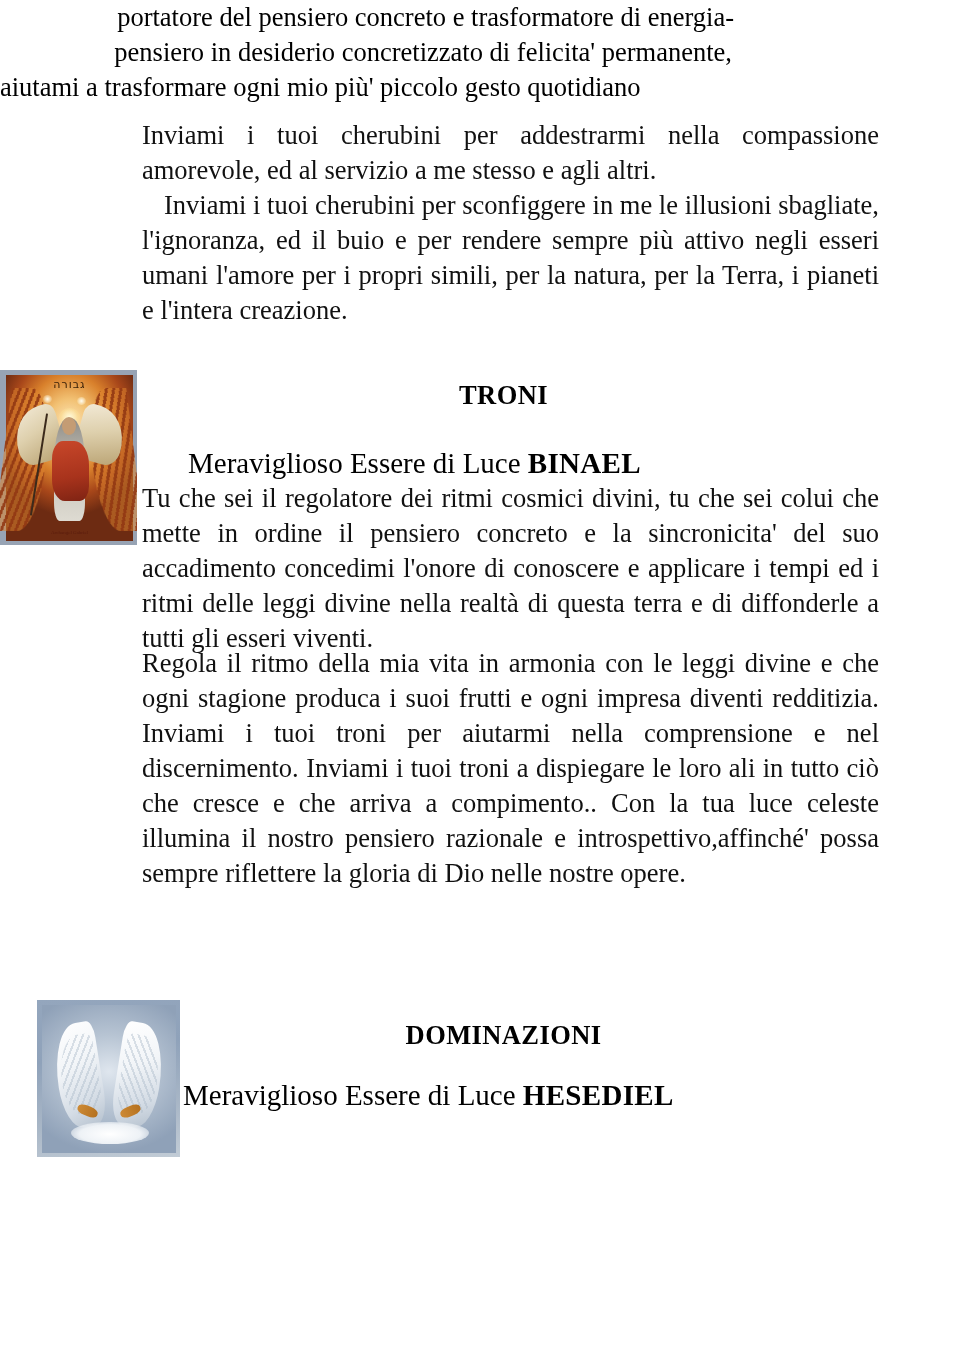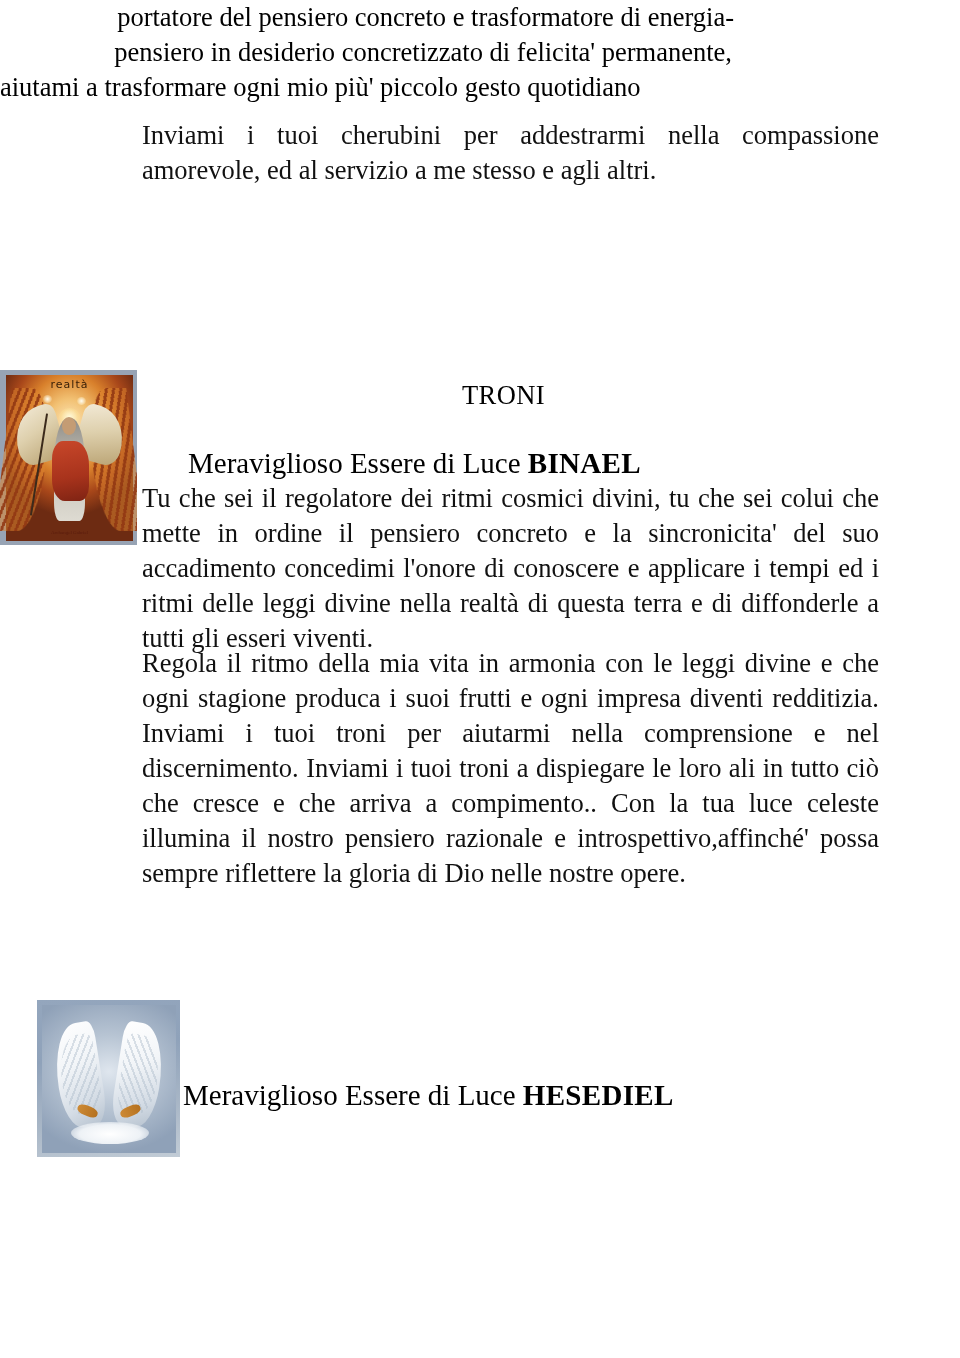--- a/index.html
+++ b/index.html
@@ -36,21 +36,21 @@
   }
   .textblock p { margin: 0; }
 
   .indent-1 { text-indent: 22px; }
 
   .heading {
     position: absolute;
     width: 737px;
     left: 135px;
     text-align: center;
-    font-weight: normal;
+    font-weight: bold;
     font-size: 26.5px;
     line-height: 35px;
     letter-spacing: 0.4px;
   }
 
   .lede {
     position: absolute;
     left: 135px;
     width: 737px;
     font-size: 29px;
@@ -252,30 +252,31 @@
     line-height: 5px;
   }
 </style>
 </head>
 <body>
 
 <div class="page">
 
   <div class="textblock" id="intro-block">
     <p>Inviami i tuoi cherubini per addestrarmi  nella compassione amorevole, ed al servizio a me stesso e agli altri.</p>
+    <p class="indent-1">Inviami i tuoi cherubini per sconfiggere in me le  illusioni sbagliate, l'ignoranza, ed il buio e per rendere sempre più attivo negli esseri umani l'amore per i propri simili, per la natura, per la Terra, i pianeti e l'intera creazione.</p>
   </div>
 
   <div class="figure" id="figure-troni">
     <div class="frame">
       <div class="flame-l"></div>
       <div class="flame-r"></div>
       <div class="orb-c"></div>
       <div class="orb-a"></div>
       <div class="orb-b"></div>
-      <div class="glyph">realtà</div>
+      <div class="glyph">גבורה</div>
       <div class="wing-l"></div>
       <div class="wing-r"></div>
       <div class="halo"></div>
       <div class="body"></div>
       <div class="robe"></div>
       <div class="head"></div>
       <div class="spear"></div>
       <div class="caption">Archangel Gabriel</div>
     </div>
   </div>
@@ -299,20 +300,21 @@
       <div class="wingL"></div>
       <div class="wingR"></div>
       <div class="armL"></div>
       <div class="armR"></div>
       <div class="torso"></div>
       <div class="cloud"></div>
       <div class="caption"></div>
     </div>
   </div>
 
+  <div class="heading" id="dominazioni-heading">DOMINAZIONI</div>
 
   <div class="lede" id="dominazioni-lede">
     <span>Meraviglioso Essere di Luce </span><span class="name">HESEDIEL</span>
   </div>
 
   <div id="dominazioni-body">
     <span class="ln ln-1">portatore del pensiero concreto e trasformatore di energia-</span>
     <span class="ln ln-2">pensiero in desiderio concretizzato di felicita' permanente,</span>
     <span class="ln ln-3">aiutami a trasformare ogni mio più' piccolo gesto quotidiano</span>
   </div>

